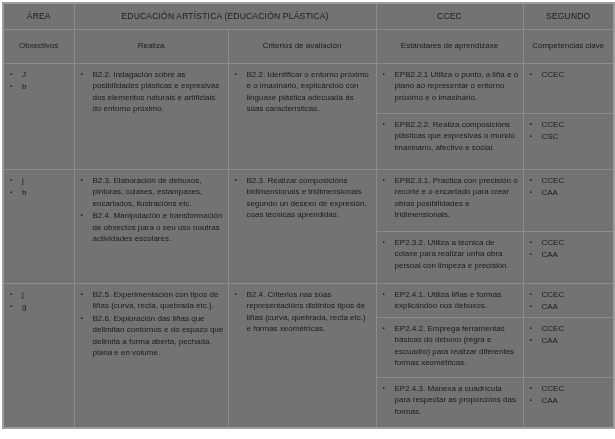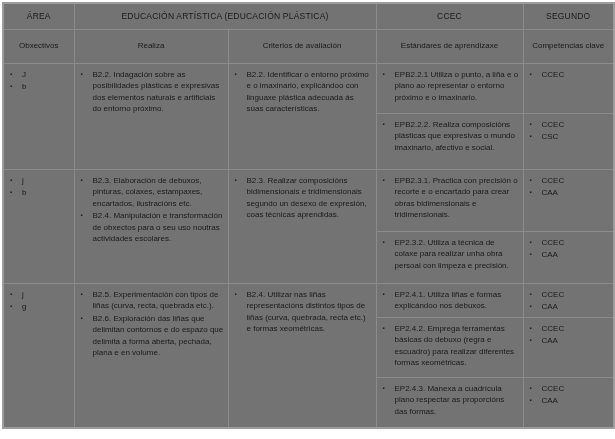--- a/index.html
+++ b/index.html
@@ -168,21 +168,21 @@
         </td>
       <td rowspan="2">
           <div class="bullet-item">
             <span class="bullet">▪</span>
             <span class="bullet-text">B2.3. Realizar composicións bidimensionais e tridimensionais segundo un desexo de expresión, coas técnicas aprendidas.</span>
           </div>
         </td>
       <td>
           <div class="bullet-item">
             <span class="bullet">▪</span>
-            <span class="bullet-text">EPB2.3.1. Practica con precisión o recorte e o encartado para crear obras bidimensionais e tridimensionais.</span>
+            <span class="bullet-text">EPB2.3.1. Practica con precisión o recorte e o encartado para crear obras posibilidades e tridimensionais.</span>
           </div>
         </td>
       <td>
           <div class="bullet-item">
             <span class="bullet">▪</span>
             <span class="bullet-text">CCEC</span>
           </div>
           <div class="bullet-item">
             <span class="bullet">▪</span>
             <span class="bullet-text">CAA</span>
@@ -225,21 +225,21 @@
             <span class="bullet-text">B2.5. Experimentación con tipos de liñas (curva, recta, quebrada etc.).</span>
           </div>
           <div class="bullet-item">
             <span class="bullet">▪</span>
             <span class="bullet-text">B2.6. Exploración das liñas que delimitan contornos e do espazo que delimita a forma aberta, pechada, plana e en volume.</span>
           </div>
         </td>
       <td rowspan="3">
           <div class="bullet-item">
             <span class="bullet">▪</span>
-            <span class="bullet-text">B2.4. Utilizar nas liñas representacións distintos tipos de liñas (curva, quebrada, recta etc.) e formas xeométricas.</span>
+            <span class="bullet-text">B2.4. Criterios nas súas representacións distintos tipos de liñas (curva, quebrada, recta etc.) e formas xeométricas.</span>
           </div>
         </td>
       <td>
           <div class="bullet-item">
             <span class="bullet">▪</span>
             <span class="bullet-text">EP2.4.1. Utiliza liñas e formas explicándoo nos debuxos.</span>
           </div>
         </td>
       <td>
           <div class="bullet-item">
@@ -267,21 +267,21 @@
           <div class="bullet-item">
             <span class="bullet">▪</span>
             <span class="bullet-text">CAA</span>
           </div>
         </td>
     </tr>
     <tr class="rh51">
       <td>
           <div class="bullet-item">
             <span class="bullet">▪</span>
-            <span class="bullet-text">EP2.4.3. Manexa a cuadrícula plano respectar as proporcións das formas.</span>
+            <span class="bullet-text">EP2.4.3. Manexa a cuadrícula para respectar as proporcións das formas.</span>
           </div>
         </td>
       <td>
           <div class="bullet-item">
             <span class="bullet">▪</span>
             <span class="bullet-text">CCEC</span>
           </div>
           <div class="bullet-item">
             <span class="bullet">▪</span>
             <span class="bullet-text">CAA</span>

